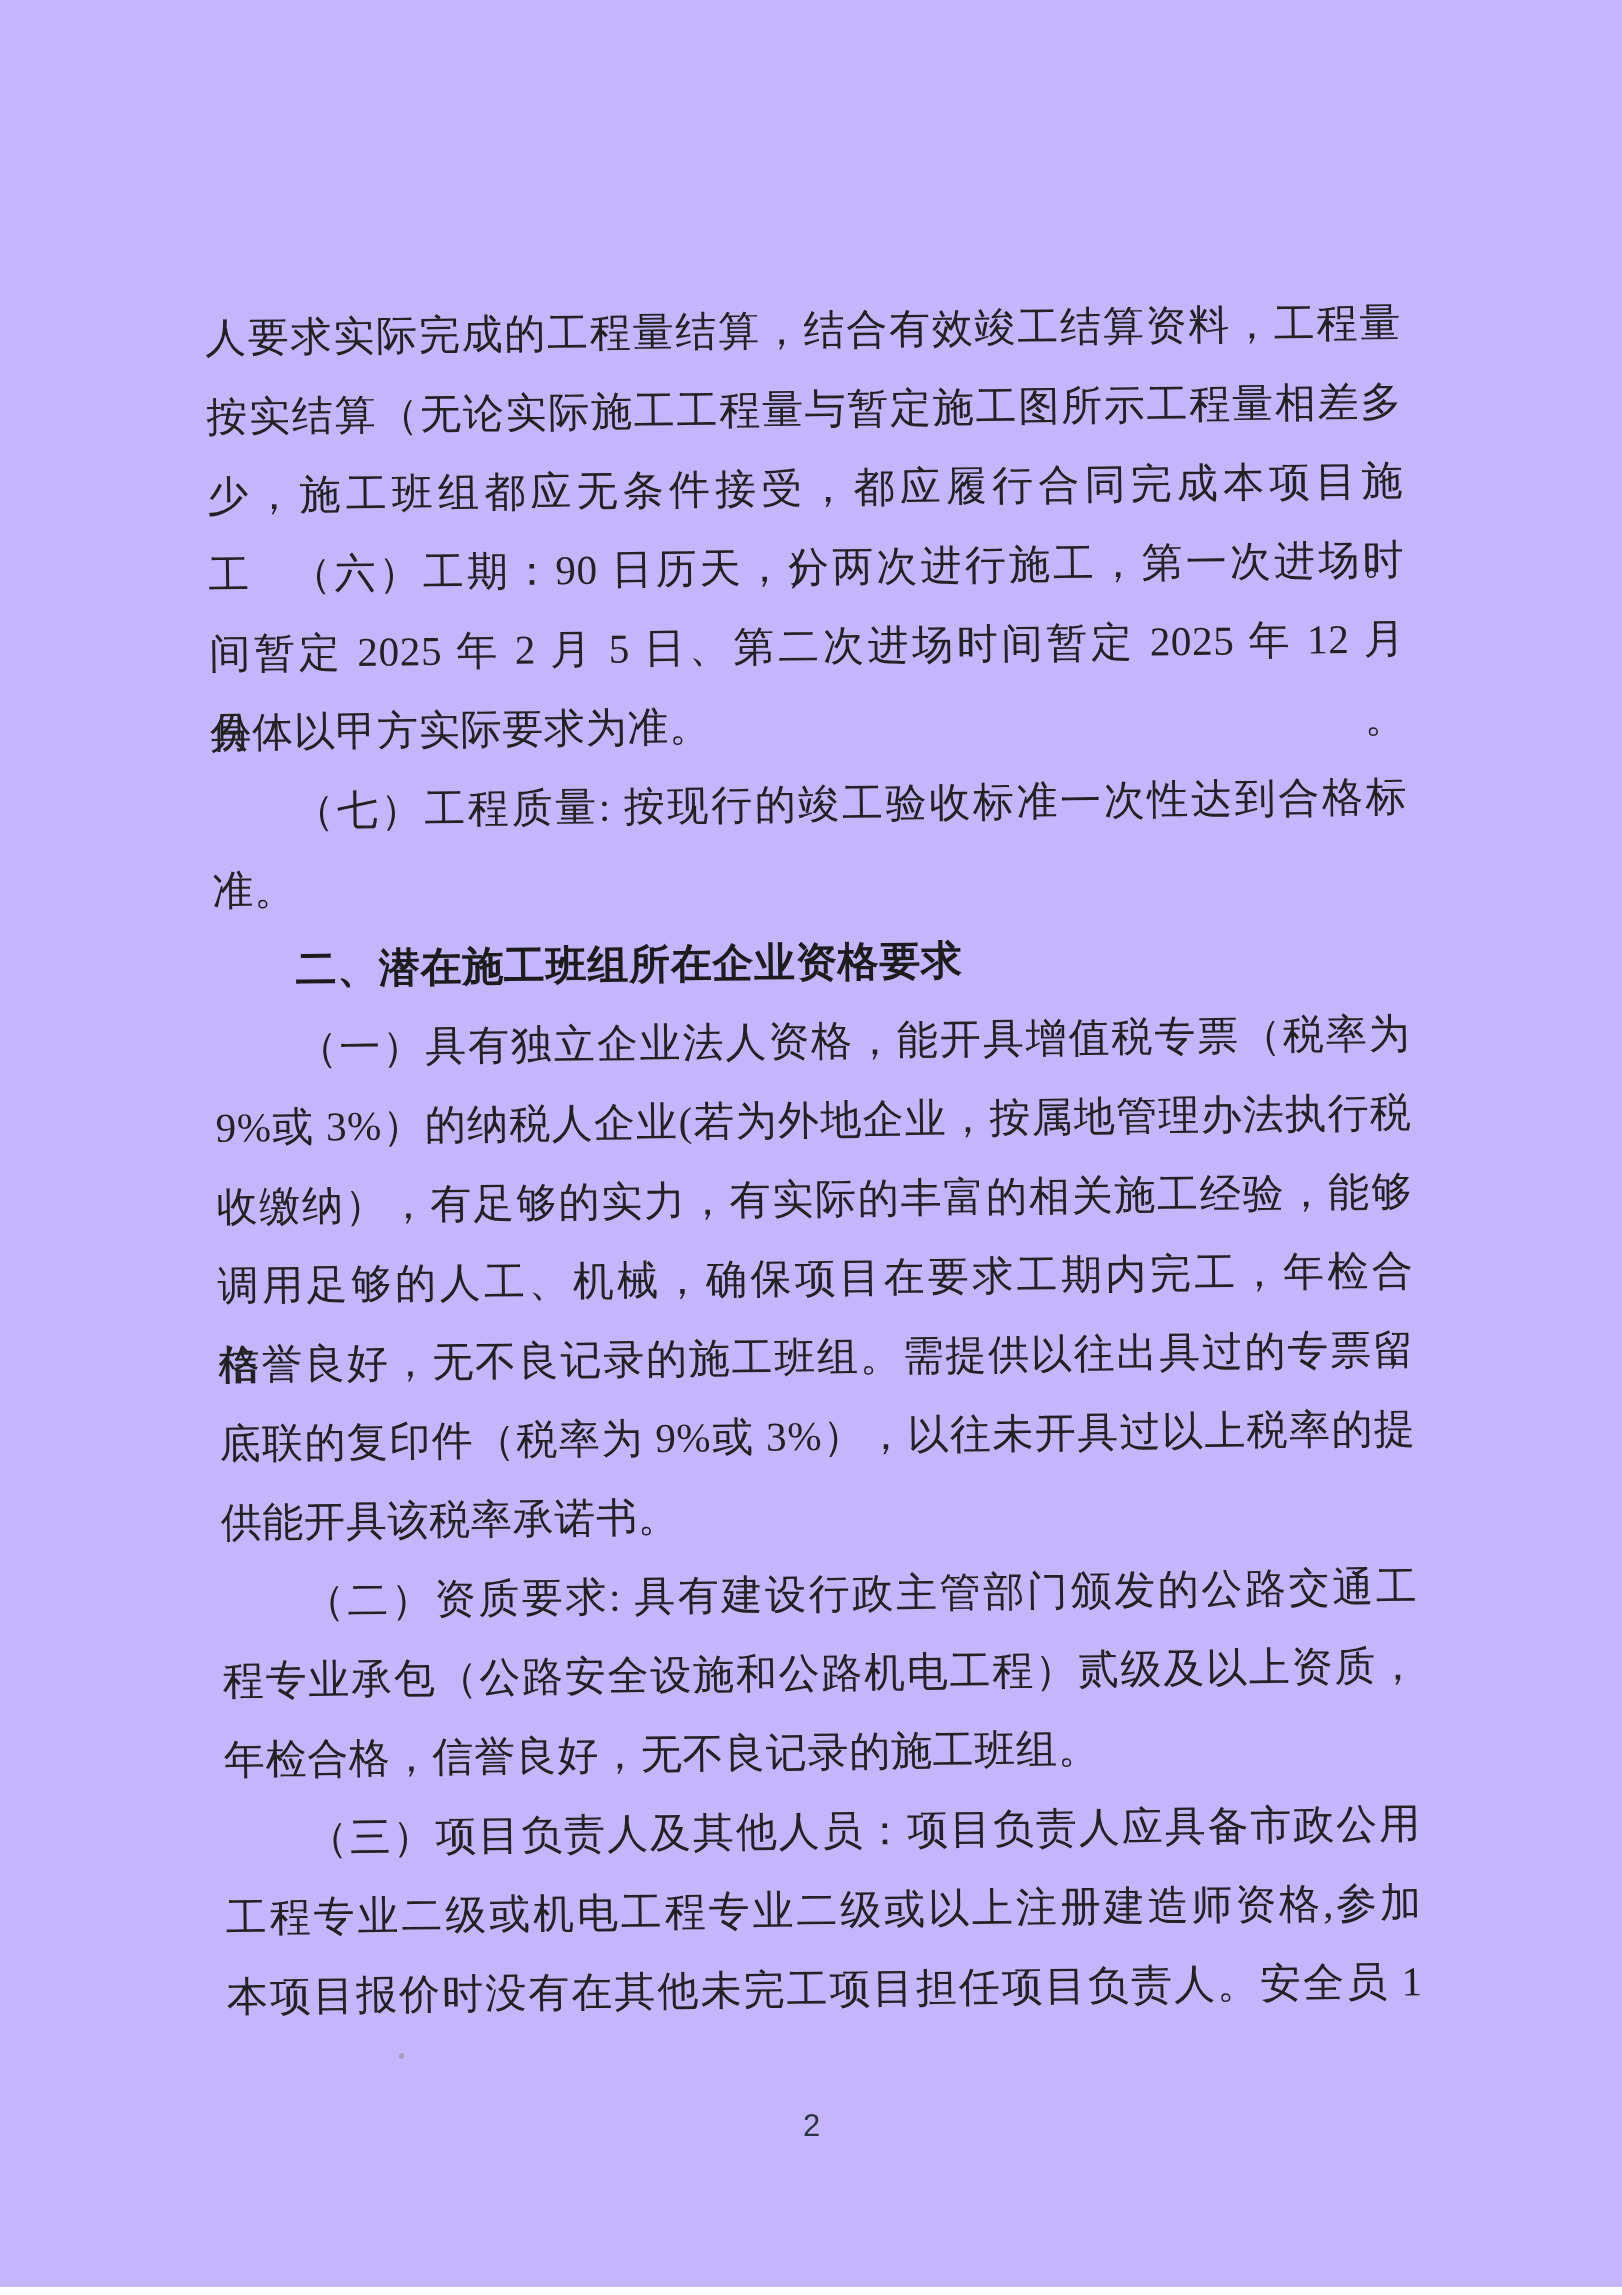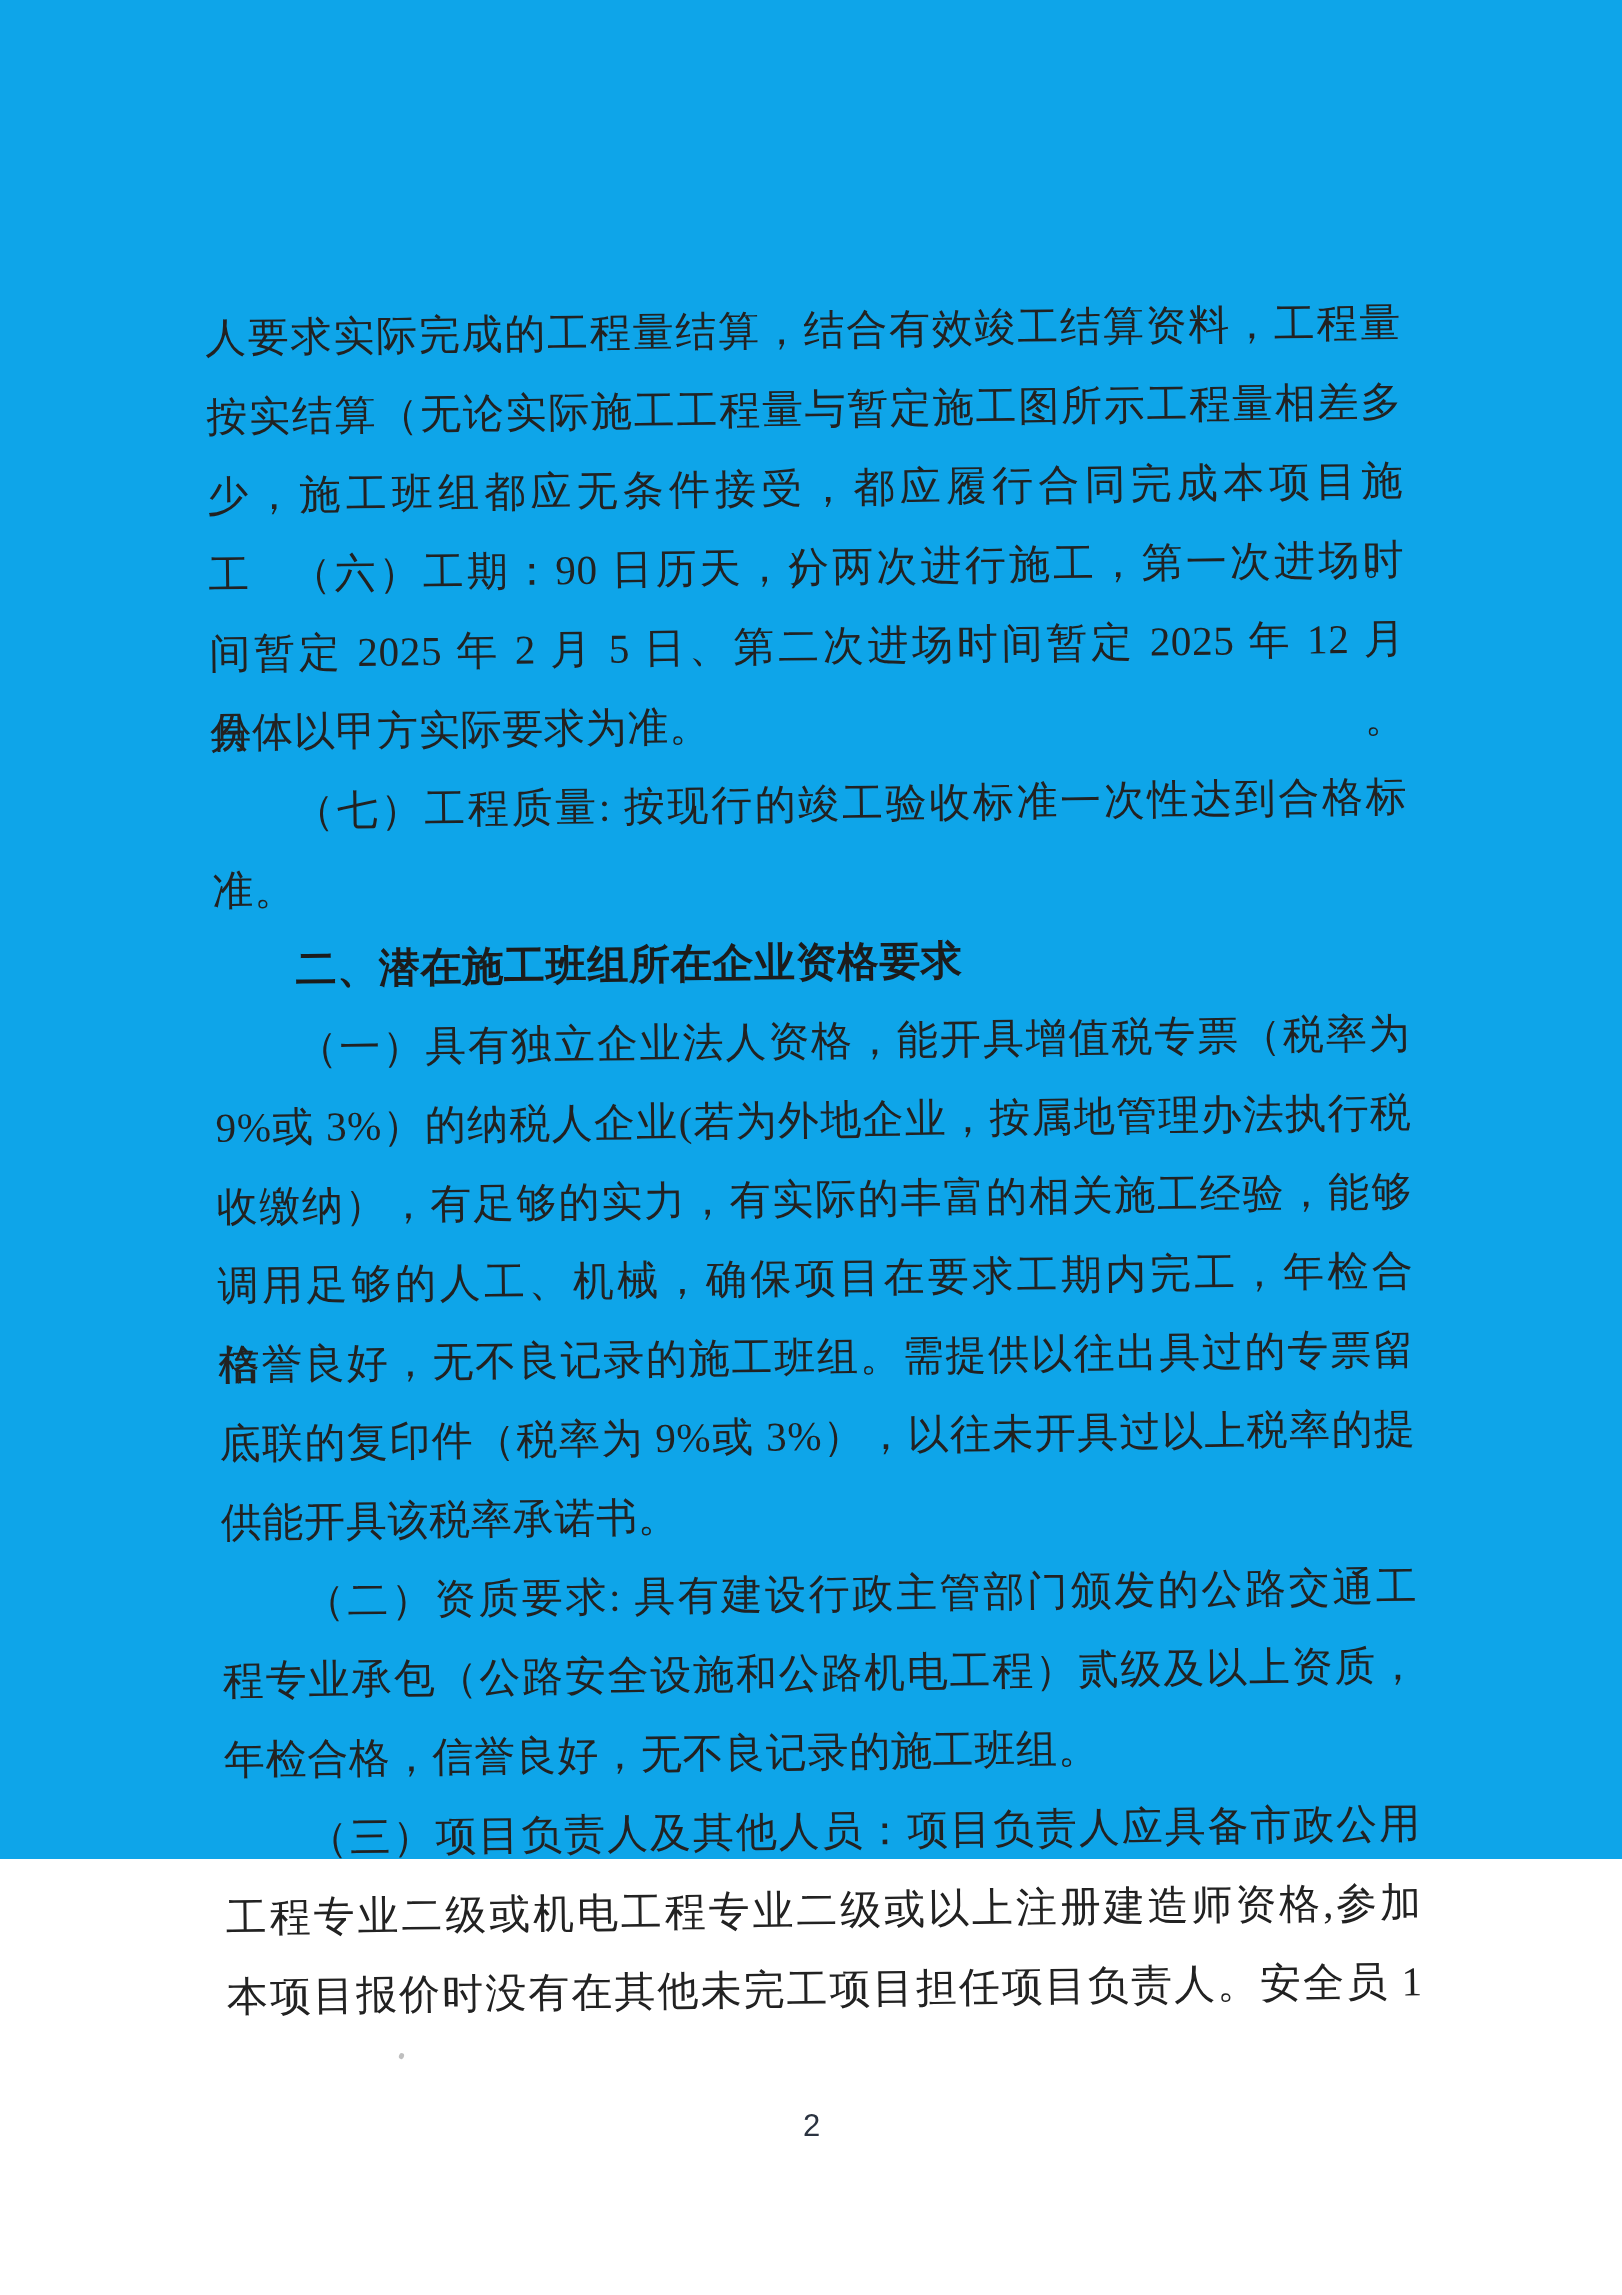--- a/index.html
+++ b/index.html
@@ -6,22 +6,22 @@
     margin: 0;
     padding: 0;
     width: 1623px;
     height: 2295px;
     background: #ffffff;
     overflow: hidden;
   }
   .sheet {
     position: relative;
     width: 1623px;
-    height: 1859px;
-    background: #0ea5e9;
+    height: 2287px;
+    background: #c4b5fd;
   }
   
   .textblock {
     position: absolute;
     left: 216px;
     top: 291px;
     width: 1196px;
     transform: rotate(-0.75deg);
     transform-origin: 50% 50%;
     color: #222222;

